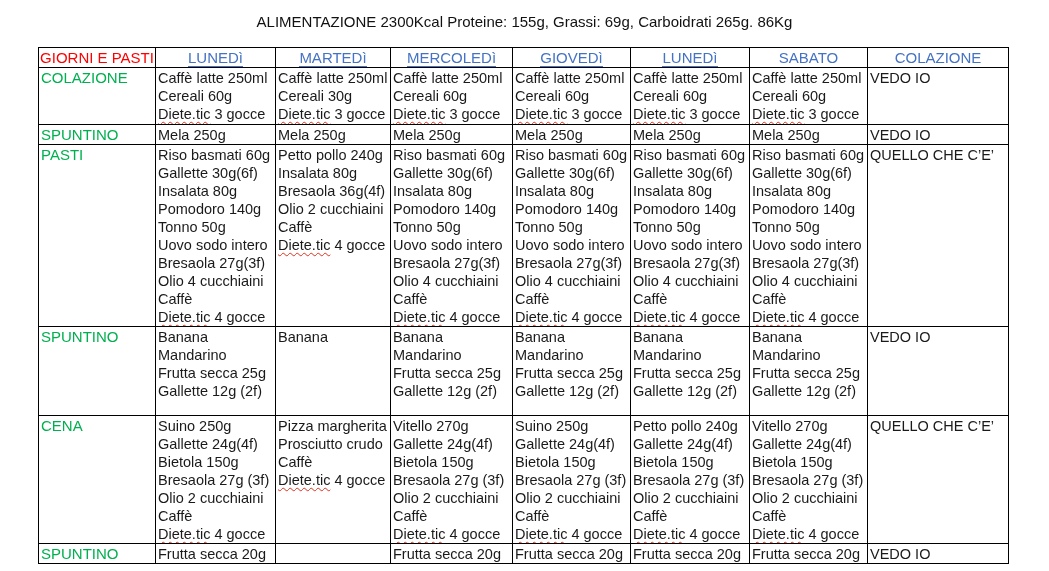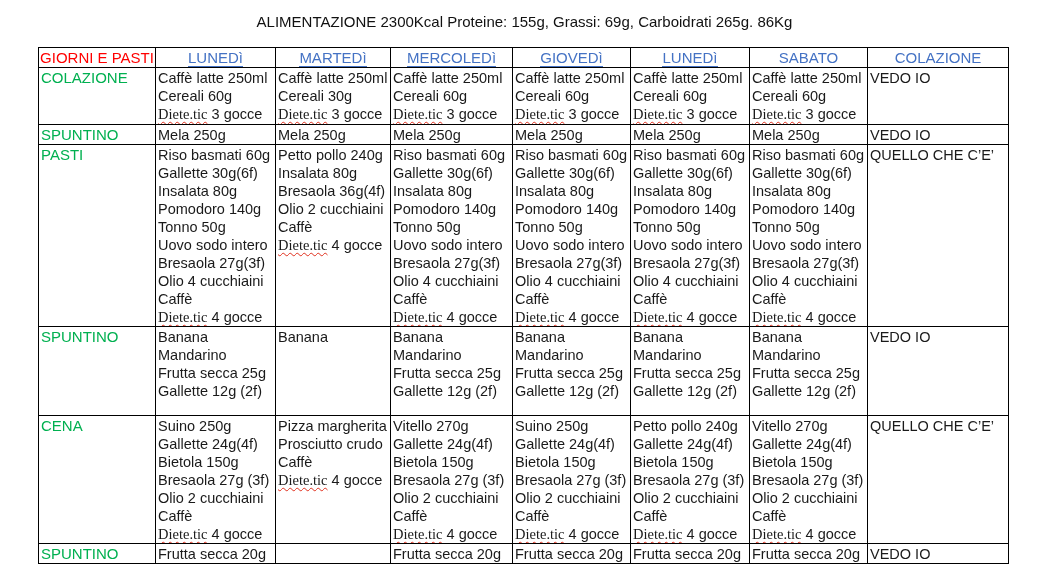--- a/index.html
+++ b/index.html
@@ -32,21 +32,21 @@
   .u { border-bottom:1px solid var(--day_blue, #4472c4); }
   .wavy {
     text-decoration-line:underline; text-decoration-style:wavy;
     text-decoration-color:var(--squiggle_red, #e0301e);
     text-decoration-thickness:1px; text-underline-offset:4px;margin-top:11px;
   }
   td.ml { color:var(--meal_green, #00b050); font-size:15px; }
   .sq {
     text-decoration-line:underline; text-decoration-style:wavy;
     text-decoration-color:var(--squiggle_red, #e0301e);
-    text-decoration-thickness:1px; text-underline-offset:2px;font-family:Liberation Serif, serif;
+    text-decoration-thickness:1px; text-underline-offset:2px;
   }
   tr.rh-colazione td { height:57px; }
   tr.rh-sp1 td  { height:17px; }
   tr.rh-pranzo td { height:179px; }
   tr.rh-sp2 td  { height:89px; }
   tr.rh-cena td { height:126px;margin-left:44px; }
   tr.rh-sp3 td  { height:19px; }
 </style>
 </head>
 <body>

